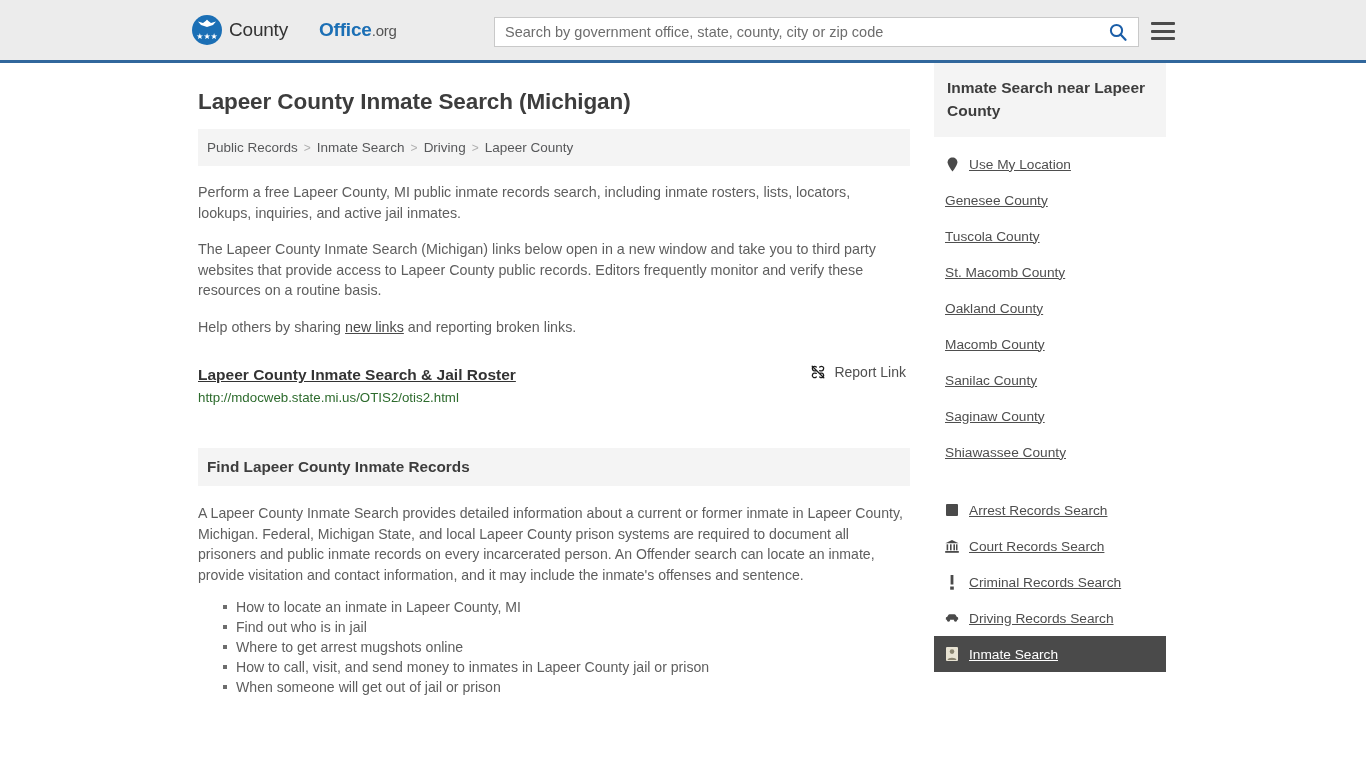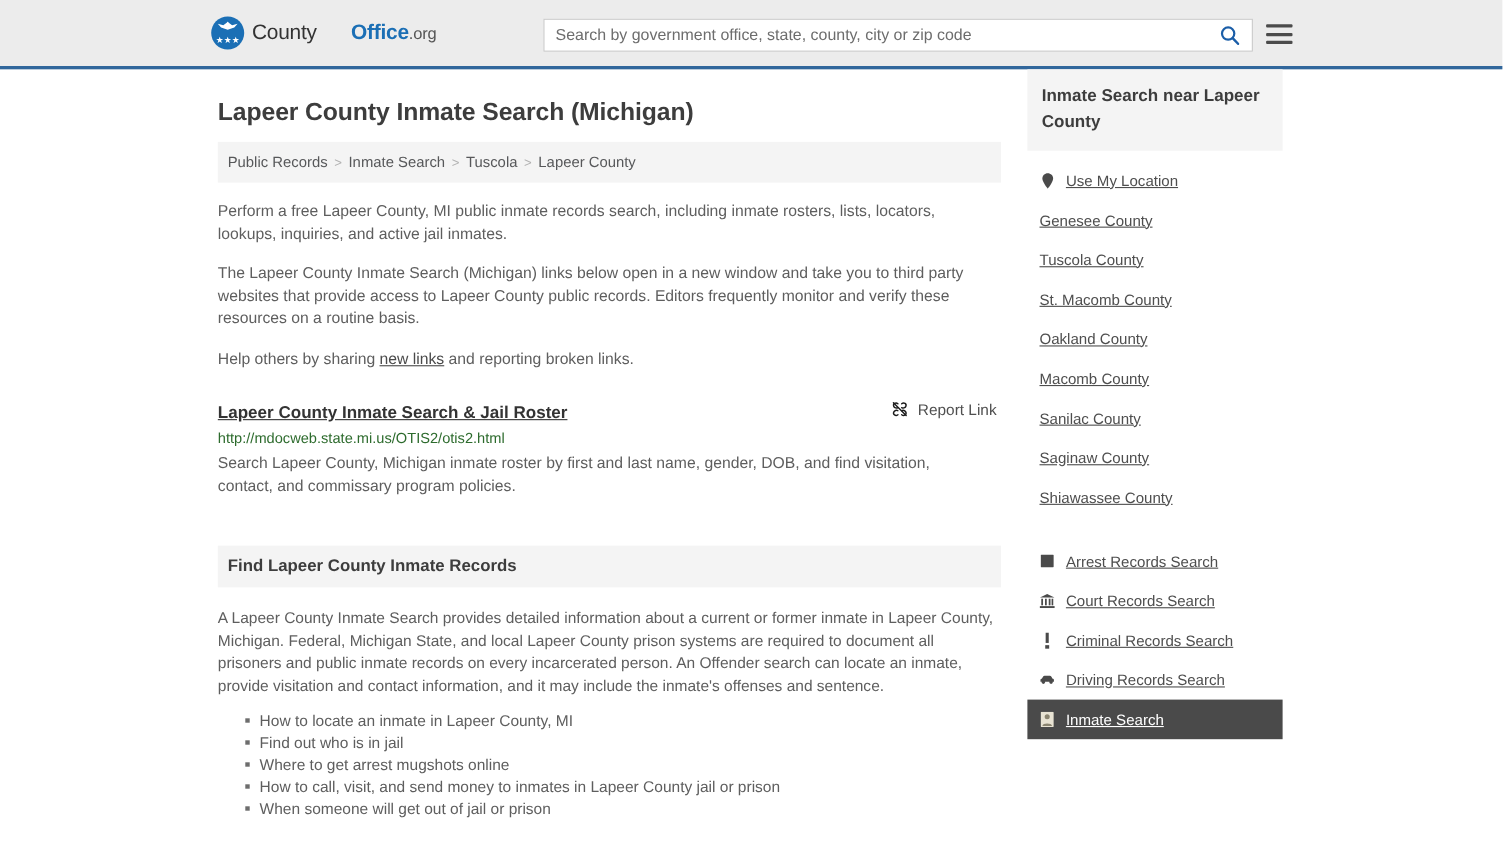--- a/index.html
+++ b/index.html
@@ -340,21 +340,21 @@
 
     <div class="col-main">
 
       <h1 class="page-title">Lapeer County Inmate Search (Michigan)</h1>
 
       <nav class="breadcrumb">
         <a href="#">Public Records</a>
         <span class="sep">&gt;</span>
         <a href="#">Inmate Search</a>
         <span class="sep">&gt;</span>
-        <a href="#">Tuscola</a>
+        <a href="#">Driving</a>
         <span class="sep">&gt;</span>
         <a href="#">Lapeer County</a>
       </nav>
 
       <div class="intro">
         <p>Perform a free Lapeer County, MI public inmate records search, including inmate rosters, lists, locators, lookups, inquiries, and active jail inmates.</p>
         <p>The Lapeer County Inmate Search (Michigan) links below open in a new window and take you to third party websites that provide access to Lapeer County public records. Editors frequently monitor and verify these resources on a routine basis.</p>
         <p><span>Help others by sharing </span><a href="#">new links</a><span> and reporting broken links.</span></p>
       </div>
 
@@ -366,21 +366,20 @@
               <path d="M2.2 2.2 L13.8 13.8" stroke="#1c1c1c" stroke-width="1.3" stroke-linecap="round"></path>
               <path d="M6.3 3.0 C4.2 1.3 1.4 3.2 2.6 5.6 C3.2 6.8 5.0 7.4 6.3 6.6" fill="none" stroke="#1c1c1c" stroke-width="1.3" stroke-linecap="round"></path>
               <path d="M9.7 13.0 C11.8 14.7 14.6 12.8 13.4 10.4 C12.8 9.2 11.0 8.6 9.7 9.4" fill="none" stroke="#1c1c1c" stroke-width="1.3" stroke-linecap="round"></path>
               <path d="M9.7 3.0 C11.8 1.3 14.6 3.2 13.4 5.6 C12.8 6.8 11.0 7.4 9.7 6.6" fill="none" stroke="#1c1c1c" stroke-width="1.3" stroke-linecap="round"></path>
               <path d="M6.3 13.0 C4.2 14.7 1.4 12.8 2.6 10.4 C3.2 9.2 5.0 8.6 6.3 9.4" fill="none" stroke="#1c1c1c" stroke-width="1.3" stroke-linecap="round"></path>
             </svg>
             <span>Report Link</span>
           </span>
         </div>
         <div class="result-url">http://mdocweb.state.mi.us/OTIS2/otis2.html</div>
-        <div class="result-desc">Search Lapeer County, Michigan inmate roster by first and last name, gender, DOB, and find visitation, contact, and commissary program policies.</div>
       </div>
 
       <div class="section-header">
         <h2>Find Lapeer County Inmate Records</h2>
       </div>
 
       <div class="section-body">
         <p>A Lapeer County Inmate Search provides detailed information about a current or former inmate in Lapeer County, Michigan. Federal, Michigan State, and local Lapeer County prison systems are required to document all prisoners and public inmate records on every incarcerated person. An Offender search can locate an inmate, provide visitation and contact information, and it may include the inmate's offenses and sentence.</p>
         <ul>
           <li>How to locate an inmate in Lapeer County, MI</li>

